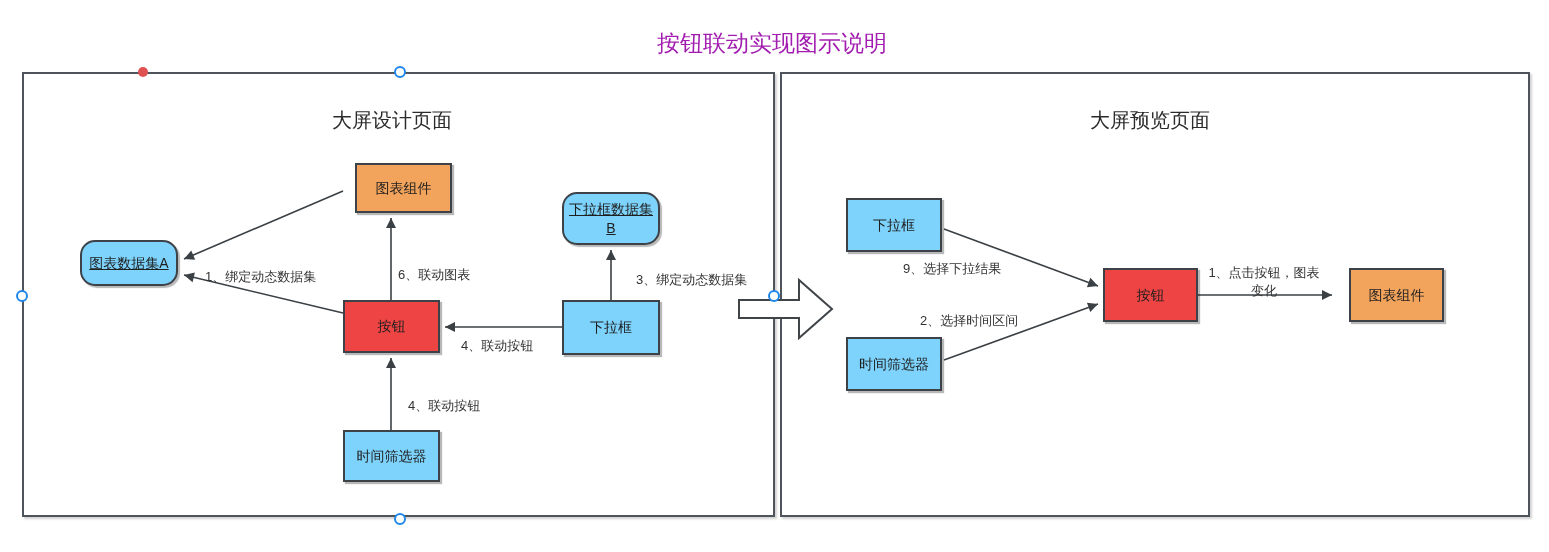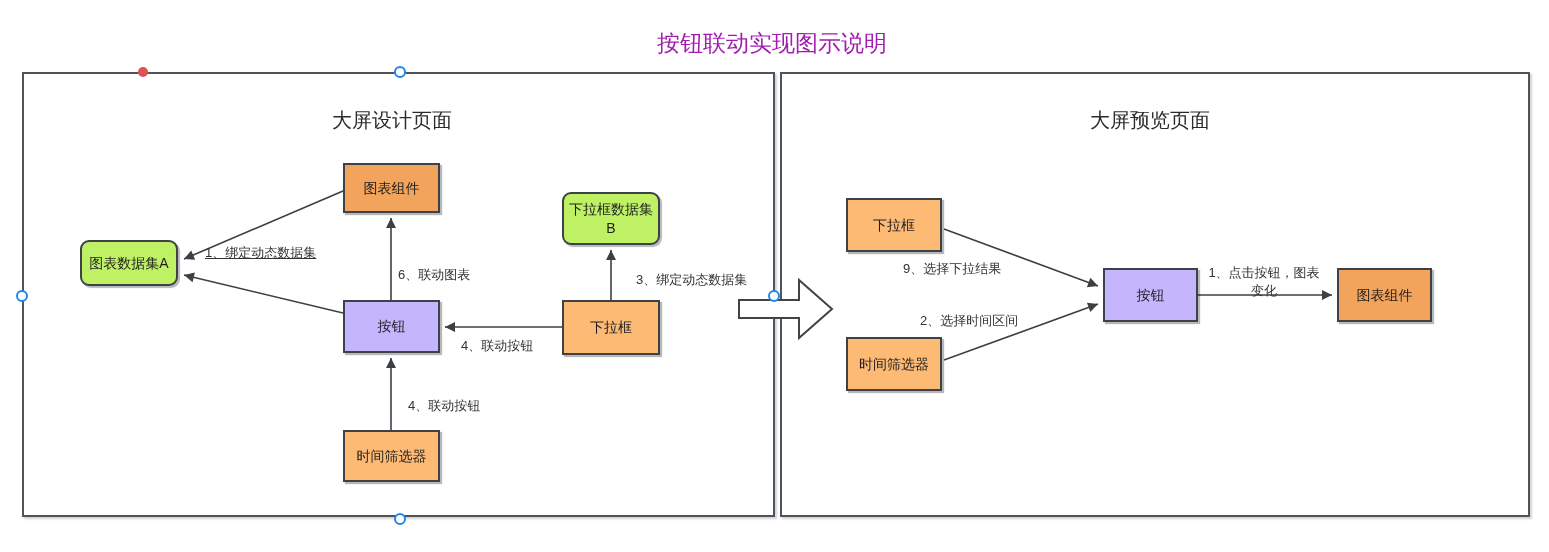--- a/index.html
+++ b/index.html
@@ -10,24 +10,24 @@
   .panel{position:absolute;top:72px;height:445px;background:#fff;
     border:2px solid #4d545b;box-shadow:2px 2px 2px rgba(0,0,0,0.18);z-index:1;box-sizing:border-box;}
   .panel-left{left:22px;width:753px;}
   .panel-right{left:780px;width:750px;}
   .panel-title{position:absolute;transform:translateX(-50%);font-size:20px;color:#2b2b2b;
     white-space:nowrap;z-index:3;}
   .svg-layer{position:absolute;left:0;top:0;z-index:2;}
   .node{position:absolute;display:flex;align-items:center;justify-content:center;
     border:2px solid #3c4247;font-size:14px;color:#1f1f1f;text-align:center;line-height:1.35;
     box-shadow:2px 2px 1px rgba(0,0,0,0.28);z-index:3;box-sizing:border-box;padding:2px;}
-  .orange{background:#f2a35c;}
-  .cyan{background:#bef264;border-radius:9px;}
-  .salmon{background:#c4b5fd;}
-  .red{background:#fdba74;}
+  .orange{background:#f2a35c;margin-left:12px;}
+  .cyan{background:#7dd3fc;border-radius:15px;text-decoration:underline;}
+  .salmon{background:#ef4444;}
+  .red{background:#7dd3fc;}
   .edge-label{position:absolute;font-size:13px;color:#333;white-space:nowrap;z-index:3;}
   .edge-label.wrap{white-space:normal;text-align:center;}
 </style>
 </head>
 <body>
 
 <div class="canvas">
 
   <div class="page-title">按钮联动实现图示说明</div>
 
@@ -64,21 +64,21 @@
     <circle cx="400" cy="519" r="5" fill="#ffffff" stroke="#1f87e8" stroke-width="2"></circle>
   </svg>
 
   <div class="node orange" style="left:343px;top:163px;width:97px;height:50px;">图表组件</div>
   <div class="node cyan" style="left:80px;top:240px;width:98px;height:46px;">图表数据集A</div>
   <div class="node salmon" style="left:343px;top:300px;width:97px;height:53px;">按钮</div>
   <div class="node cyan" style="left:562px;top:192px;width:98px;height:53px;">下拉框数据集B</div>
   <div class="node red" style="left:562px;top:300px;width:98px;height:55px;">下拉框</div>
   <div class="node red" style="left:343px;top:430px;width:97px;height:52px;">时间筛选器</div>
 
-  <div class="edge-label" style="left:205px;top:244px;text-decoration:underline;">1、绑定动态数据集</div>
+  <div class="edge-label" style="left:205px;top:268px;">1、绑定动态数据集</div>
   <div class="edge-label" style="left:398px;top:266px;">6、联动图表</div>
   <div class="edge-label" style="left:636px;top:271px;">3、绑定动态数据集</div>
   <div class="edge-label" style="left:461px;top:337px;">4、联动按钮</div>
   <div class="edge-label" style="left:408px;top:397px;">4、联动按钮</div>
 
   <div class="node red" style="left:846px;top:198px;width:96px;height:54px;">下拉框</div>
   <div class="node red" style="left:846px;top:337px;width:96px;height:54px;">时间筛选器</div>
   <div class="node salmon" style="left:1103px;top:268px;width:95px;height:54px;">按钮</div>
   <div class="node orange" style="left:1337px;top:268px;width:95px;height:54px;">图表组件</div>
 

